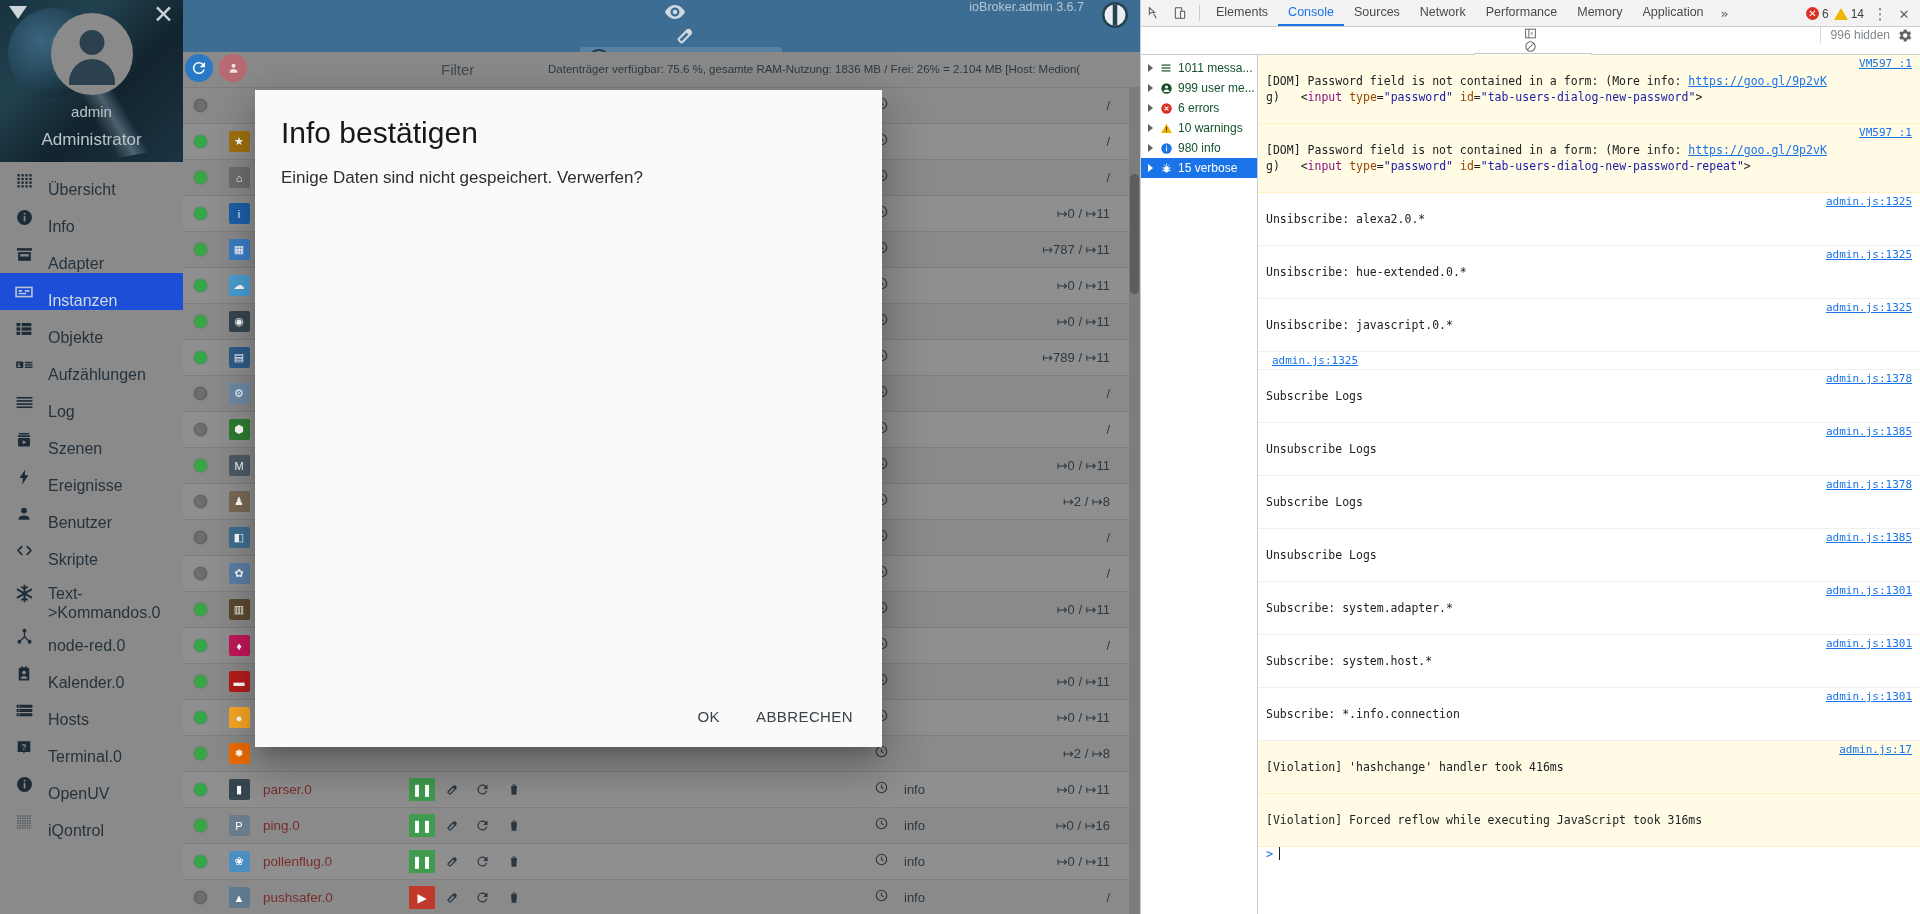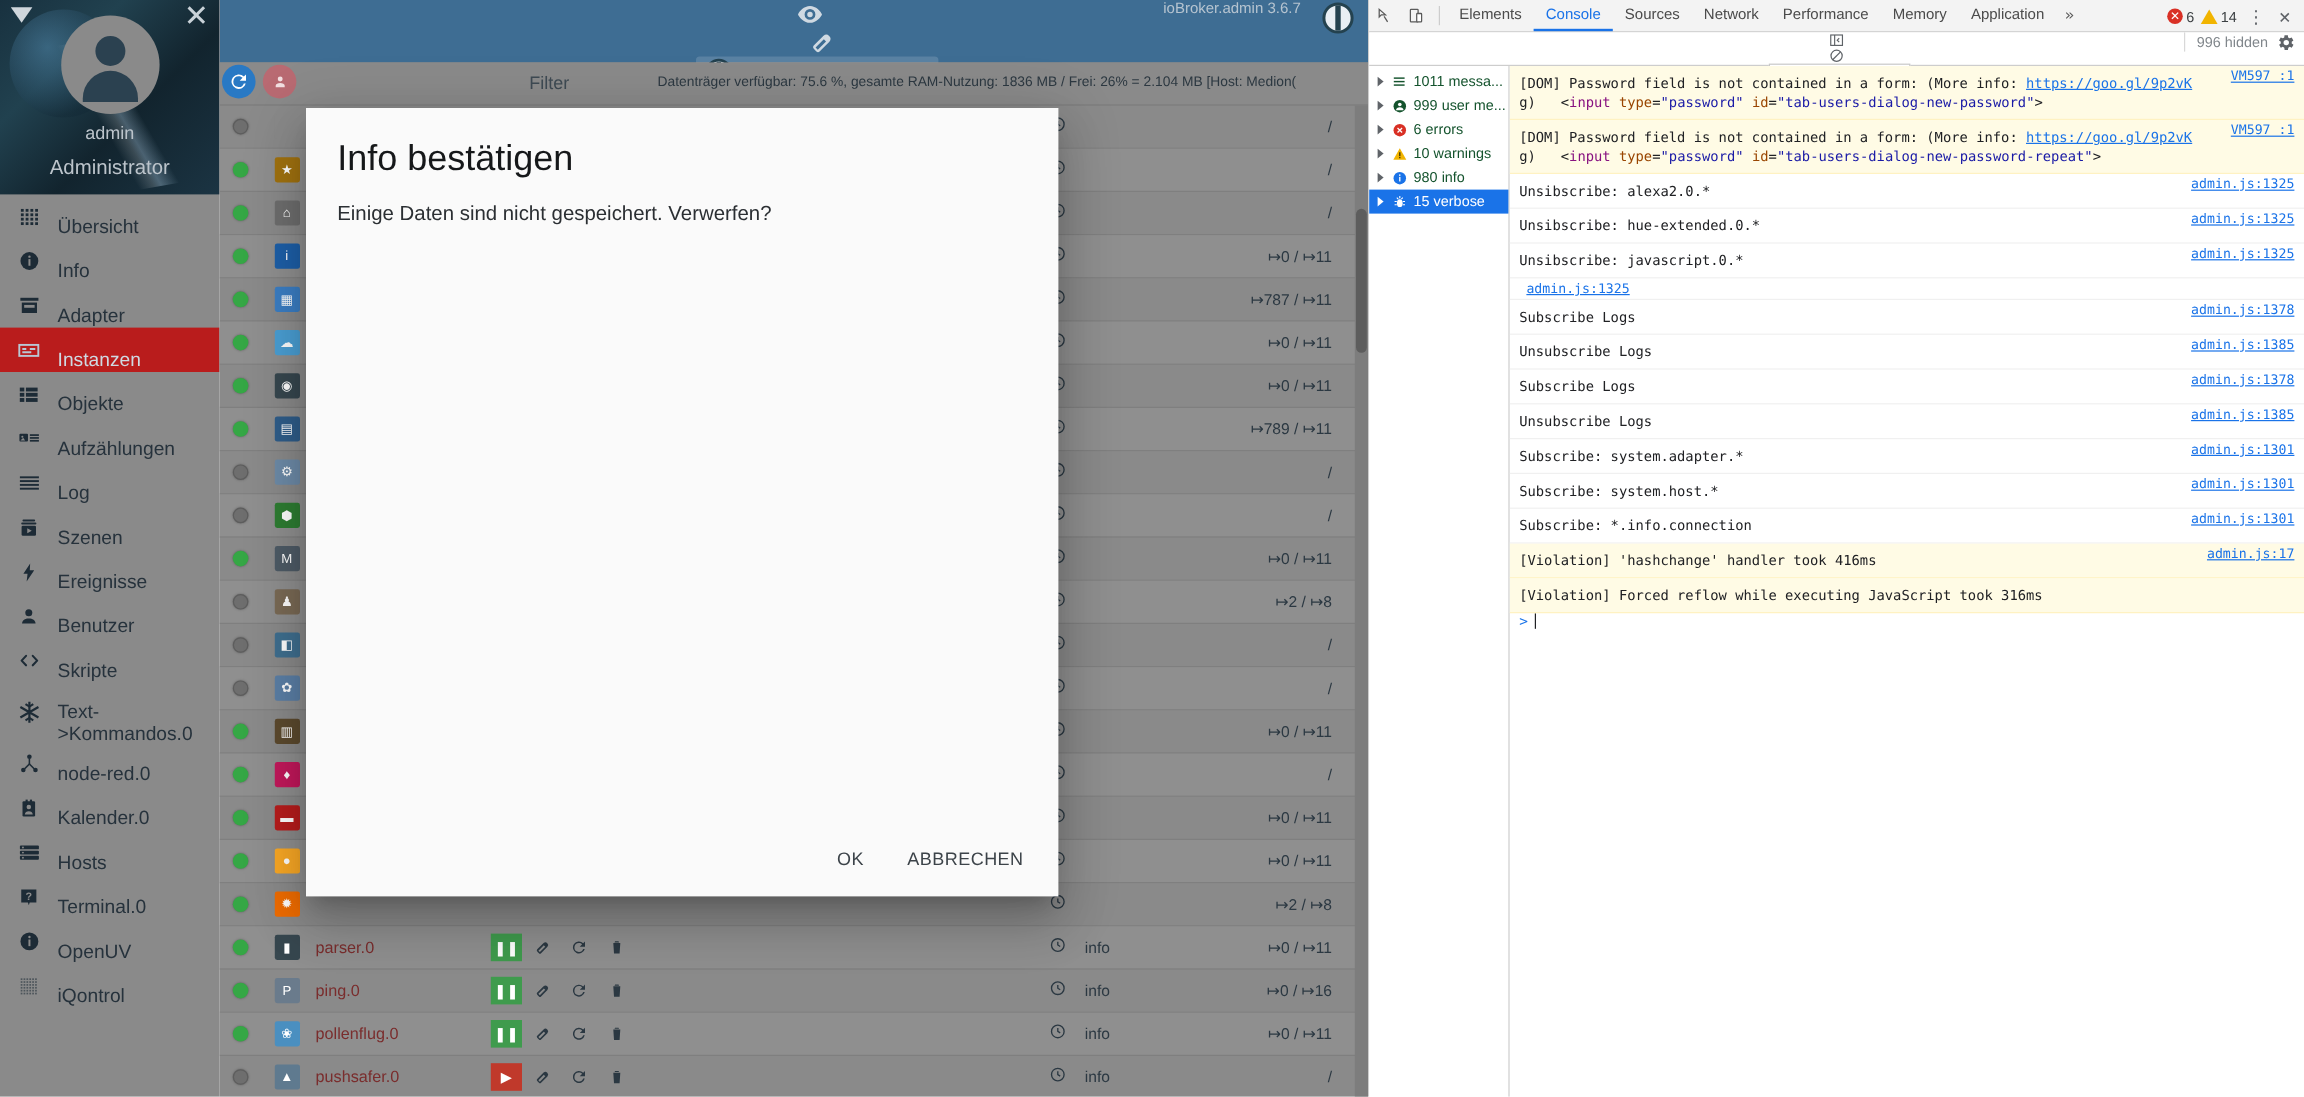--- a/index.html
+++ b/index.html
@@ -63,21 +63,21 @@
   .user-name { top: 103px; font-size: 15px; }
   .user-role { top: 130px; font-size: 17px; }
 
   #sidebar-nav { width: 183px; }
   .nav-item {
     position: relative; display: flex; align-items: center;
     height: 37px; padding-left: 13px; cursor: pointer;
     color: #22323e;
   }
   .nav-item.tall { height: 49px; align-items: center; }
-  .nav-item.selected { background: #b91c1c; text-align: center; }
+  .nav-item.selected { background: #1d4ed8; text-align: center; }
   .nav-item.selected .nav-label { color: #cfd9e2; }
   .nav-item.selected .ic { color: #b9c7d4; }
   .nav-label {
     font-size: 16px; color: #26323c; line-height: 1.15;
     white-space: pre-line;
     margin-top: 20px;
   }
   .ic {
     width: 22px; min-width: 22px; height: 22px; margin-right: 13px;
     display: flex; align-items: center; justify-content: center;
@@ -329,21 +329,21 @@
     margin-right: 3px;
   }
   #dt-console { flex: 1; overflow: hidden; }
   .log {
     position: relative; display: flex; align-items: flex-start;
     border-bottom: 1px solid #f0f0f0; font-size: 11.5px; line-height: 16px;
     padding: 0 0 0 8px; min-height: 16px;
     font-family: "DejaVu Sans Mono", monospace; color: #202124;
   }
   .log.warnrow { background: #fffbe5; border-bottom: 1px solid #fff2c2; }
-  .log-msg { flex: 1; padding: 6px 0; white-space: pre-wrap; }
+  .log-msg { flex: 1; padding: 18px 0; white-space: pre-wrap; }
   .log-src {
     color: #1a73e8; text-decoration: underline; font-size: 11px;
     padding: 1px 8px 0 6px; white-space: nowrap; cursor: pointer;
   }
   .lnk { color: #1a73e8; text-decoration: underline; }
   .tagname { color: #881280; }
   .attrname { color: #994500; }
   .attrval { color: #1a1aa6; }
   .punc { color: #202124; }
   #dt-prompt {

